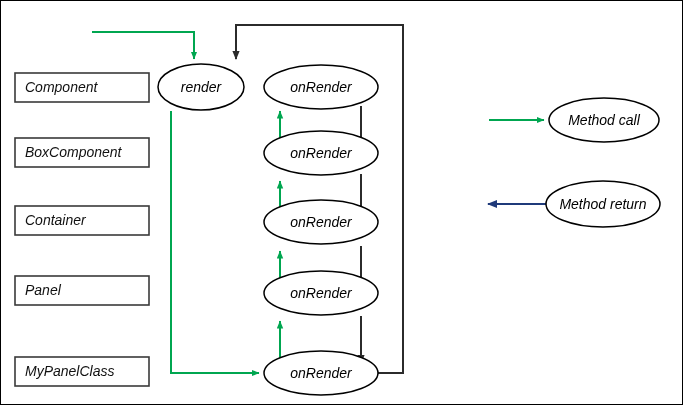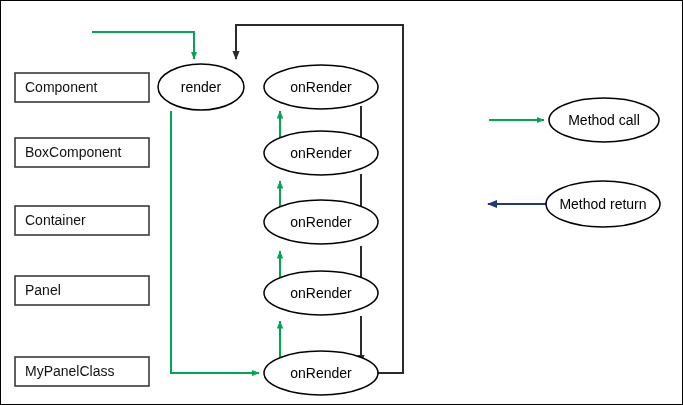--- a/index.html
+++ b/index.html
@@ -12,20 +12,21 @@
     font-family: "Liberation Sans", sans-serif;
   }
   #canvas {
     position: relative;
     width: 683px;
     height: 405px;
     background: #ffffff;
     border: 1px solid #000000;
     box-sizing: border-box;
     overflow: hidden;
+    font-style: italic;
   }
   #diagram-svg {
     position: absolute;
     left: 0;
     top: 0;
     width: 683px;
     height: 405px;
   }
   .node-label {
     font-family: "Liberation Sans", sans-serif;

